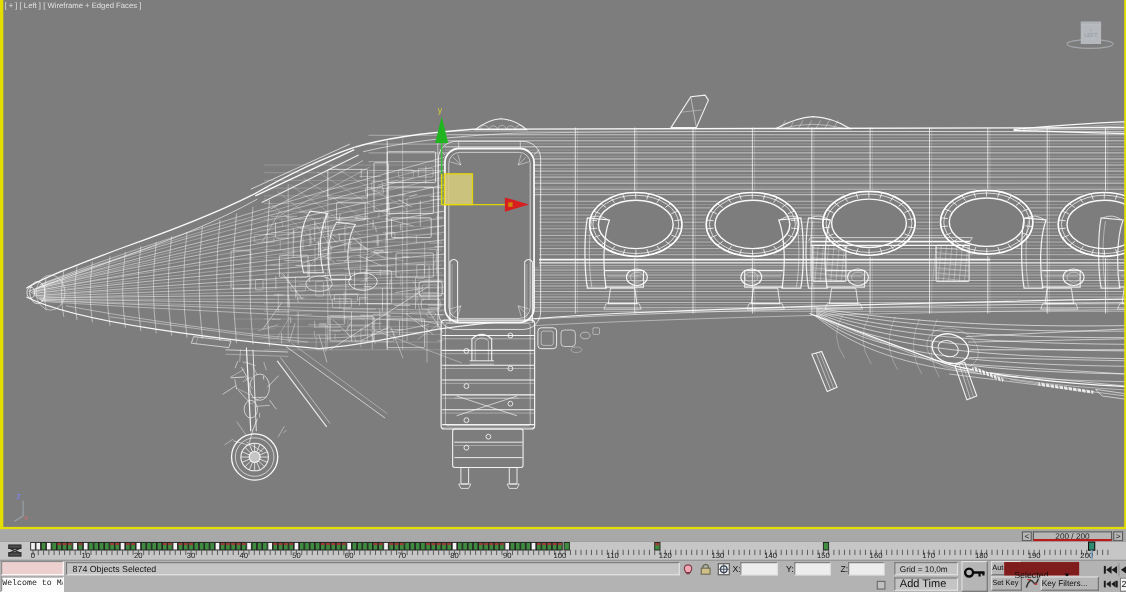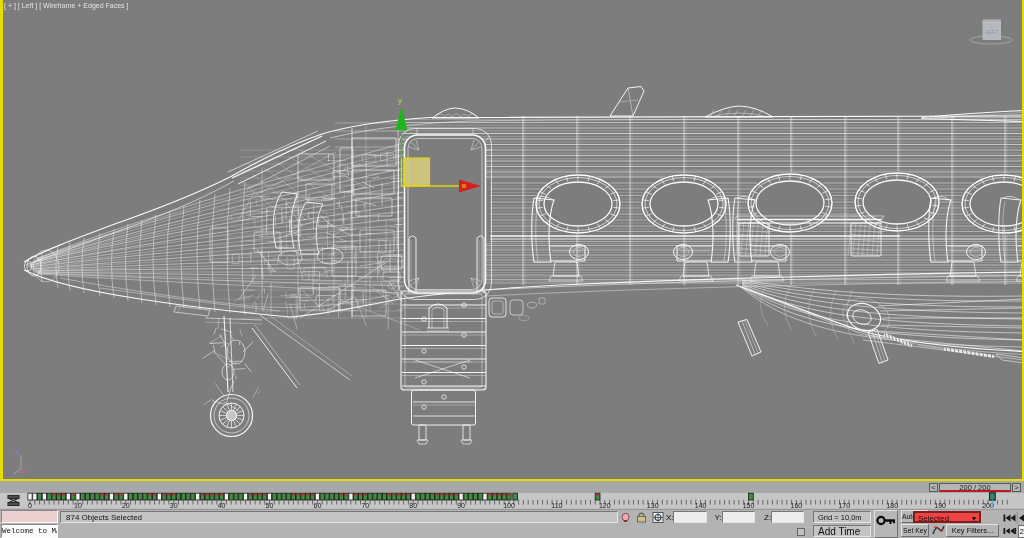--- a/index.html
+++ b/index.html
@@ -3,21 +3,21 @@
 *{margin:0;padding:0;box-sizing:border-box}
 body{width:1024px;height:538px;font-family:"Liberation Sans",sans-serif;overflow:hidden;background:#b3b3b3}
 #vp{position:absolute;left:0;top:0;width:1024px;height:481px;background:#7d7d7d}
 .ylb{position:absolute;background:#e4df00;z-index:5}
 #label{position:absolute;left:4px;top:2px;font-size:7px;color:#e2e2e2;letter-spacing:0px;z-index:4}
 #tslider{position:absolute;left:0;top:481px;width:1024px;height:11.5px;background:#a8a8a8;border-bottom:1px solid #8e8e8e}
 #tbar{position:absolute;left:0;top:0px;width:1024px;height:538px;pointer-events:none}
 #sbar{position:absolute;left:0;top:509px;width:1024px;height:29px;background:#b3b3b3;border-top:1px solid #989898;font-size:8px}
 .sunk{position:absolute;background:#c4c4c4;border:1px solid;border-color:#777 #e4e4e4 #e4e4e4 #777}
 .white{background:#ededed}
-.raised{position:absolute;background:#b6b6b6;border:1px solid;border-color:#e2e2e2 #6e6e6e #6e6e6e #e2e2e2;text-align:center;color:#111;white-space:nowrap;overflow:hidden}
+.raised{position:absolute;background:#b6b6b6;border:1px solid;border-color:#e2e2e2 #6e6e6e #6e6e6e #e2e2e2;color:#111;white-space:nowrap;overflow:hidden}
 .lbl{position:absolute;color:#111}
 .ts-btn{position:absolute;top:1.5px;height:9px;background:#b6b6b6;border:1px solid #5a5a5a;font-size:7.5px;line-height:7px;text-align:center;color:#222}
 </style></head><body>
 <div id="vp">
  <div id="label">[ + ] [ Left ] [ Wireframe + Edged Faces ]</div>
  <svg width="1024" height="481" style="position:absolute;left:0;top:0">
  <g opacity="0.85">
   <ellipse cx="991" cy="40" rx="21" ry="4" fill="none" stroke="#c8cdd3" stroke-width="1" opacity="0.6"></ellipse>
   <rect x="982.5" y="22" width="18.5" height="18" fill="#c2c7ce" opacity="0.95"></rect>
   <rect x="982.5" y="19.5" width="18.5" height="3" fill="#ced3d9" opacity="0.75"></rect>
@@ -1298,21 +1298,21 @@
  <div class="lbl" style="left:714.5px;top:3px">Y:</div>
  <div class="sunk white" style="left:721.5px;top:1px;width:33px;height:11.5px"></div>
  <div class="lbl" style="left:764px;top:3px">Z:</div>
  <div class="sunk white" style="left:771px;top:1px;width:33px;height:11.5px"></div>
  <div class="sunk" style="left:813px;top:0.5px;width:58px;height:12.5px;line-height:11.5px;padding-left:4px;color:#111;font-size:7.5px">Grid = 10,0m</div>
  <div class="sunk" style="left:813px;top:14.5px;width:58px;height:12.5px;line-height:11.5px;padding-left:4px;color:#111;font-size:10px">Add Time Tag</div>
  <div style="position:absolute;left:797px;top:18px;width:8px;height:8px;border:1px solid #666;background:#c0c0c0"></div>
  <div class="raised" style="left:874px;top:0px;width:24px;height:27.5px"></div>
  <div class="raised" style="left:901px;top:0px;width:28px;height:13px;line-height:12px;font-size:6.8px">Auto Key</div>
  <div class="raised" style="left:901px;top:14px;width:28px;height:13px;line-height:12px;font-size:6.8px">Set Key</div>
- <div style="position:absolute;left:913px;top:0.5px;width:68px;height:12.5px;background:#ef4444;border:2px solid #7f1d1d;line-height:11.5px;padding-left:3px;color:#111">Selected<span style="position:absolute;right:3px;top:0">▾</span></div>
+ <div style="position:absolute;left:913px;top:0.5px;width:68px;height:12.5px;background:#ef4444;border:6px solid #7f1d1d;line-height:11.5px;padding-left:3px;color:#111">Selected<span style="position:absolute;right:3px;top:0">▾</span></div>
  <div class="raised" style="left:946px;top:14px;width:53px;height:13px;line-height:12px;font-size:7.5px">Key Filters...</div>
  <div style="position:absolute;left:1017.5px;top:14.5px;width:7px;height:13px;background:#f5f5f5;border:1px solid #707070;line-height:12px;padding-left:1px;color:#111">2</div>
  <svg width="1024" height="29" viewBox="0 509 1024 29" style="position:absolute;left:0;top:0;z-index:3;pointer-events:none">
   <path d="M625.5,512.5 C628.5,512.5 629.5,515 628.5,517.5 L627.5,519.5 L623.5,519.5 L622.5,517.5 C621.5,515 622.5,512.5 625.5,512.5 Z" fill="#f0a8b4" stroke="#7c3840" stroke-width="1"></path>
   <line x1="624" y1="520.5" x2="627" y2="520.5" stroke="#7c3840" stroke-width="1"></line>
   <rect x="637.5" y="515.5" width="8" height="5.5" fill="#cfc08a" stroke="#6a6a50" stroke-width="1"></rect>
   <path d="M639,515.5 L639,513.5 Q641.5,511 644,513.5 L644,515.5" fill="none" stroke="#6a6a50" stroke-width="1.2"></path>
   <rect x="653" y="511.5" width="10" height="10" fill="#f2f2f2" stroke="#555" stroke-width="1"></rect>
   <circle cx="658" cy="516.5" r="3" fill="none" stroke="#3a4656" stroke-width="1.2"></circle>
   <line x1="658" y1="512" x2="658" y2="521" stroke="#3a4656" stroke-width="0.8"></line>

